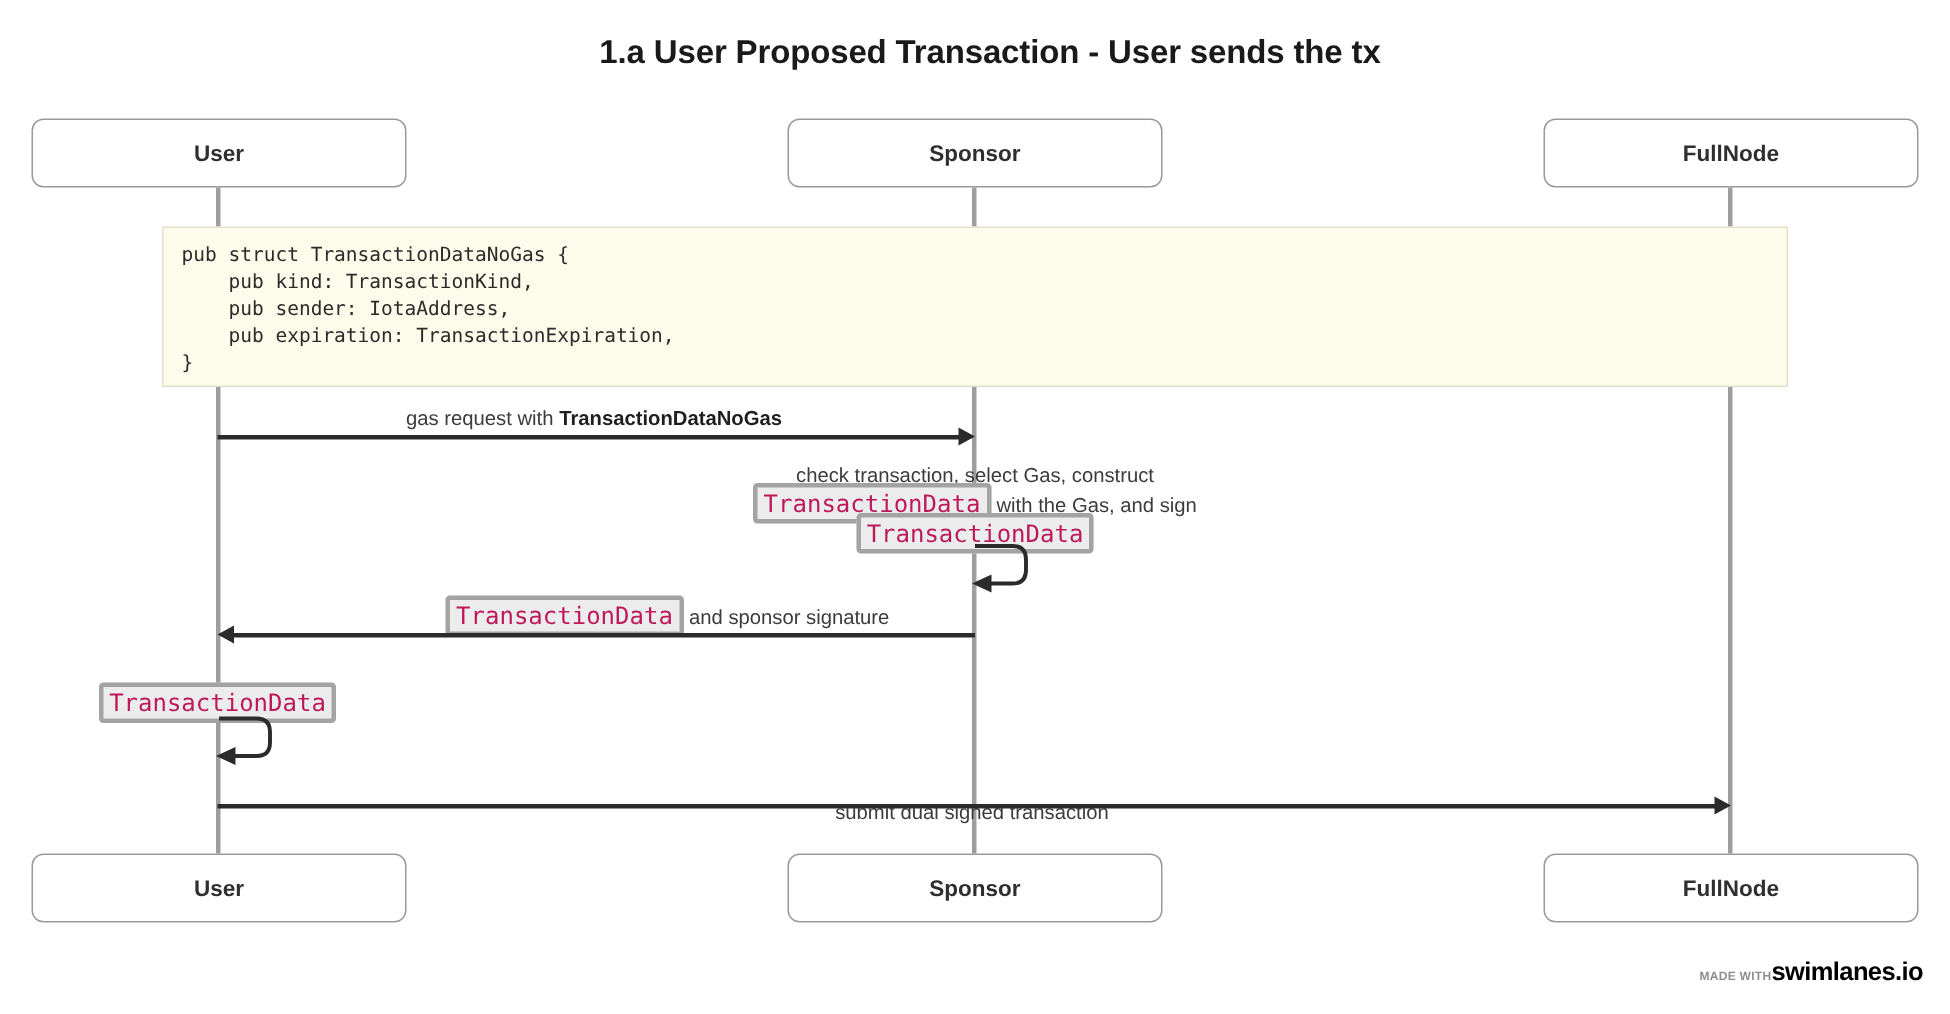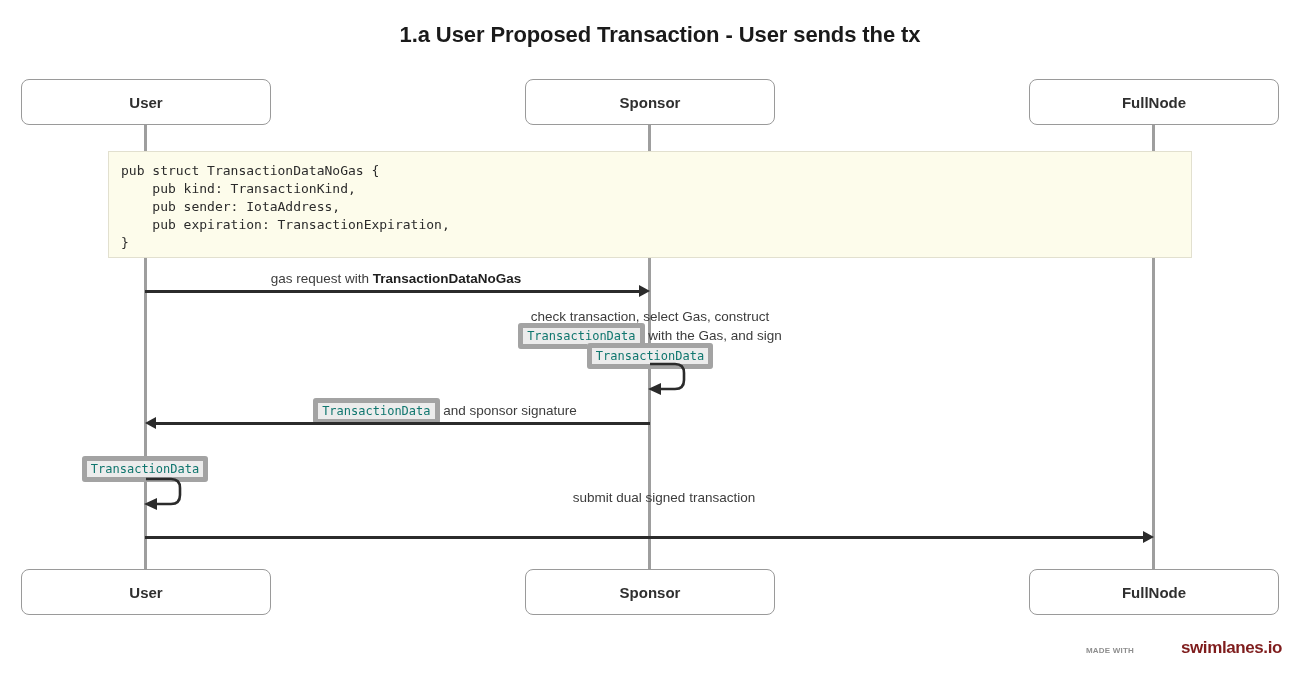--- a/index.html
+++ b/index.html
@@ -119,26 +119,26 @@
   }
   .msg-label.multiline {
     white-space: normal;
   }
   .msg-label b {
     font-weight: bold;
     color: #1f1f1f;
   }
   code.chip {
     font-family: "DejaVu Sans Mono", monospace;
-    font-size: 12px;
+    font-size: 16px;
     background: #ececec;
-    border: 5px solid #a3a3a3;
+    border: 3px solid #a3a3a3;
     border-radius: 3px;
     padding: 1px 4px;
-    color: #0f766e;
+    color: #be185d;
     white-space: nowrap;
   }
 
   
   .self-loop {
     position: absolute;
   }
 
   
   #watermark {
@@ -152,23 +152,22 @@
   #watermark .made-with {
     font-size: 8px;
     font-weight: bold;
     letter-spacing: 0.2px;
     color: #8e8e8e;
     text-transform: uppercase;
   }
   #watermark .brand {
     font-size: 17px;
     font-weight: bold;
-    color: #7f1d1d;
+    color: #000000;
     letter-spacing: -0.4px;
-    margin-left: 47px;
   }
 </style>
 </head>
 <body>
 
 <div id="diagram-title">1.a User Proposed Transaction - User sends the tx</div>
 
 <div id="canvas">
 
   <div class="lifeline" style="left:144px; top:125px; height:444px;"></div>
@@ -217,21 +216,21 @@
 
   <div class="msg-label multiline" style="left:-55px; top:440px; width:400px;">
     <br>
     <code class="chip">TransactionData</code>
   </div>
   <svg class="self-loop" width="60" height="40" style="left:141px; top:475px;" viewBox="0 0 60 40">
     <path d="M 5 4 L 30 4 Q 39 4 39 13 L 39 20 Q 39 29 30 29 L 14 29" fill="none" stroke="#2b2b2b" stroke-width="2.6"></path>
     <polygon points="16,23 3,29 16,35" fill="#2b2b2b"></polygon>
   </svg>
 
-  <div class="msg-label" style="left:144px; top:488px; width:1008px;margin-left:16px;">
+  <div class="msg-label" style="left:144px; top:532px; width:1008px;">
     <span>submit dual signed transaction</span>
   </div>
   <div class="msg-line" style="left:145px; top:536px; width:999px;"></div>
   <div class="arrowhead right" style="left:1143px; top:531.3px;"></div>
 
   <div class="participant" style="left:21px; top:569px; width:250px;">
     <span>User</span>
   </div>
   <div class="participant" style="left:525px; top:569px; width:250px;">
     <span>Sponsor</span>

